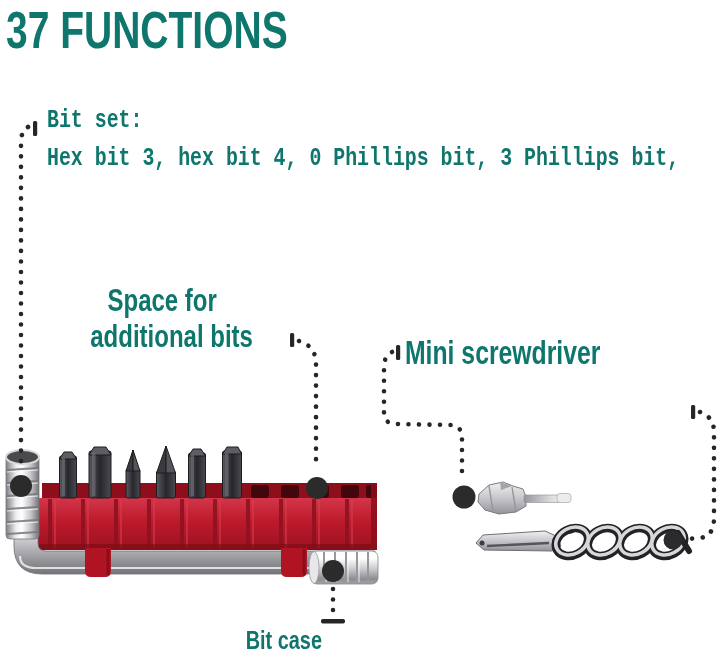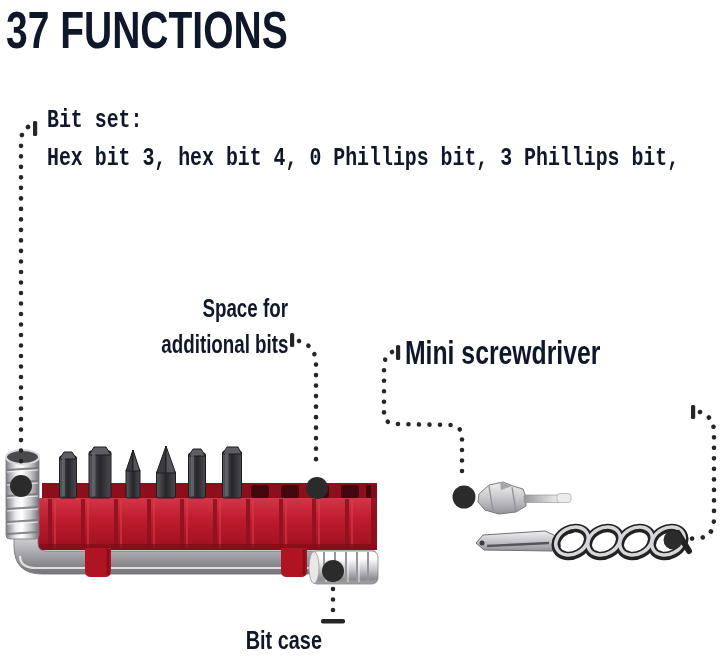--- a/index.html
+++ b/index.html
@@ -1,29 +1,29 @@
 <!DOCTYPE html>
 <html><head>
 <meta charset="utf-8">
 <style>
   html,body{margin:0;padding:0;background:#ffffff;}
   #stage{
     position:relative;width:720px;height:658px;background:#ffffff;overflow:hidden;
-    font-family:"Liberation Sans",sans-serif;color:#0f172a;
+    font-family:"Liberation Sans",sans-serif;color:#0f766e;
   }
   .abs{position:absolute;}
   .cond{font-weight:bold;white-space:nowrap;line-height:1.0;}
   .cx{display:inline-block;transform:scaleX(0.75);}
   .ox-left .cx{transform-origin:left center;}
   .ox-right .cx{transform-origin:right center;}
   .ox-center .cx{transform-origin:center center;}
   #title{left:6px;top:4px;font-size:52px;letter-spacing:0px;}
   #bitset-label{left:47px;top:107px;font-size:26.5px;}
   #bitset-label .line{height:38px;font-family:Liberation Mono, monospace;}
-  #space-label{left:0px;top:296px;width:288px;text-align:right;font-size:25px;}
+  #space-label{left:0px;top:284px;width:288px;text-align:center;font-size:32px;}
   #space-label .line{height:36px;}
   #mini-label{left:405px;top:336px;font-size:33px;}
   #cork-label{left:484px;top:398px;width:201px;text-align:right;font-size:26.5px;}
   #bitcase-label{left:233px;top:627px;width:200px;text-align:left;font-size:26.5px;}
   svg{position:absolute;left:0;top:0;}
   .leader{fill:none;stroke:#262626;stroke-width:4.6;stroke-linecap:round;stroke-dasharray:0.01 10.5;}
   .tick{fill:#262626;}
   .cdot{fill:#2b2b2b;}
 </style>
 </head>

